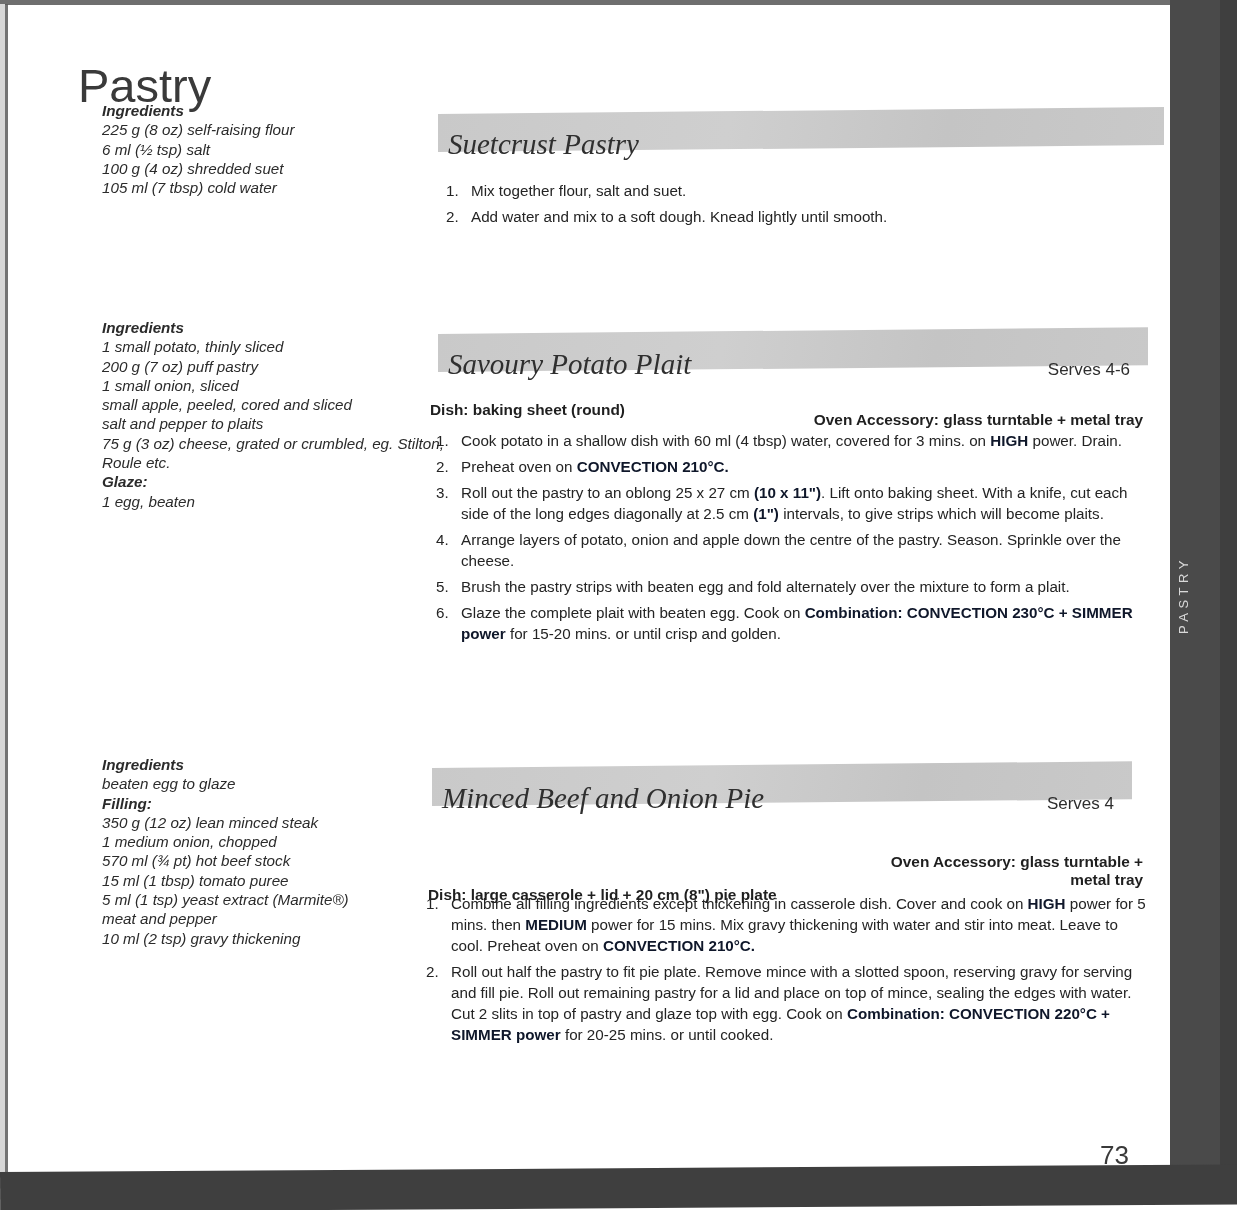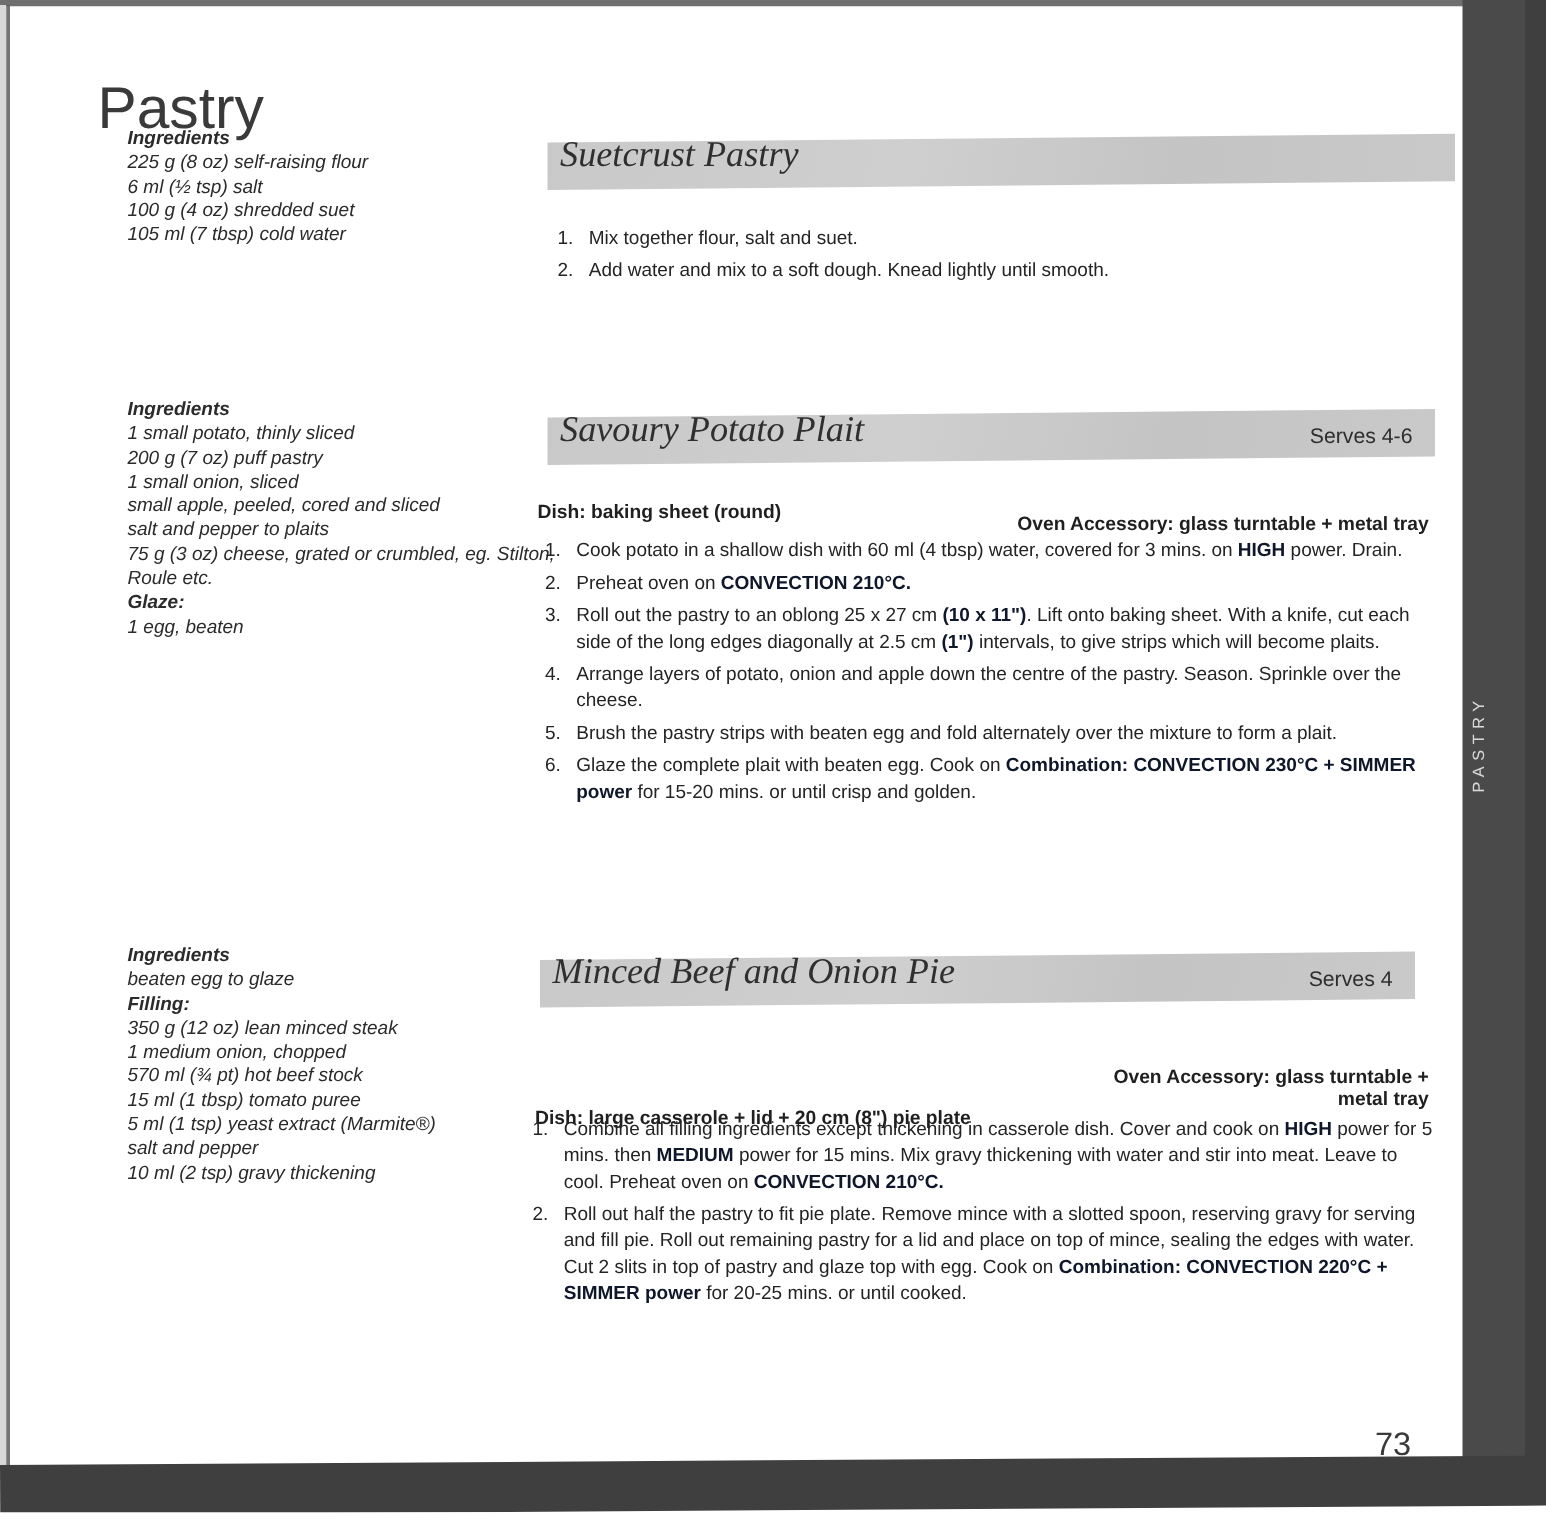--- a/index.html
+++ b/index.html
@@ -132,20 +132,21 @@
     position: absolute;
     height: 38px;
     background: linear-gradient(100deg, #c9c9c9 0%, #cfcfcf 40%, #c4c4c4 70%, #c9c9c9 100%);
     transform: skewY(-0.55deg);
     transform-origin: 0 0;
   }
   .band-inner {
     position: absolute;
     inset: 0;
     transform: skewY(0.55deg);
+    margin-top: 20px;
   }
   .recipe-title {
     position: absolute;
     left: 10px;
     top: -3px;
     font-family: "Liberation Serif", serif;
     font-style: italic;
     font-size: 29px;
     color: #2f2f2f;
     white-space: nowrap;
@@ -292,21 +293,21 @@
 
   <div class="ingredients" style="top:755px; width:360px;">
     <div class="head line">Ingredients</div>
     <div class="line">beaten egg to glaze</div>
     <div class="sub line">Filling:</div>
     <div class="line">350 g (12 oz) lean minced steak</div>
     <div class="line">1 medium onion, chopped</div>
     <div class="line">570 ml (¾ pt) hot beef stock</div>
     <div class="line">15 ml (1 tbsp) tomato puree</div>
     <div class="line">5 ml (1 tsp) yeast extract (Marmite®)</div>
-    <div class="line">salt and pepper</div>
+    <div class="line">meat and pepper</div>
     <div class="line">10 ml (2 tsp) gravy thickening</div>
   </div>
 
   <div class="band" style="left:432px; top:768px; width:700px;">
     <div class="band-inner">
       <div class="recipe-title">Minced Beef and Onion Pie</div>
       <div class="serves">Serves 4</div>
     </div>
   </div>
 

